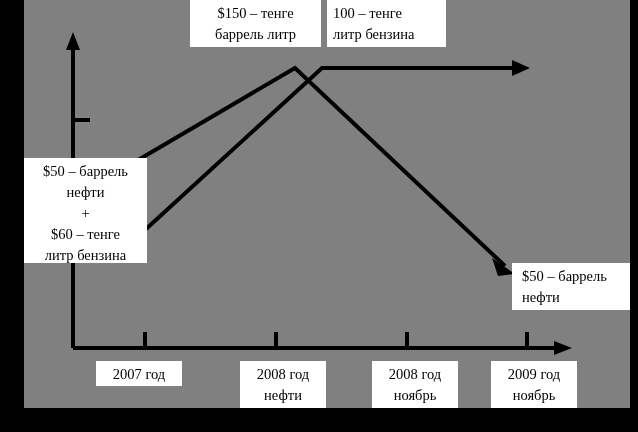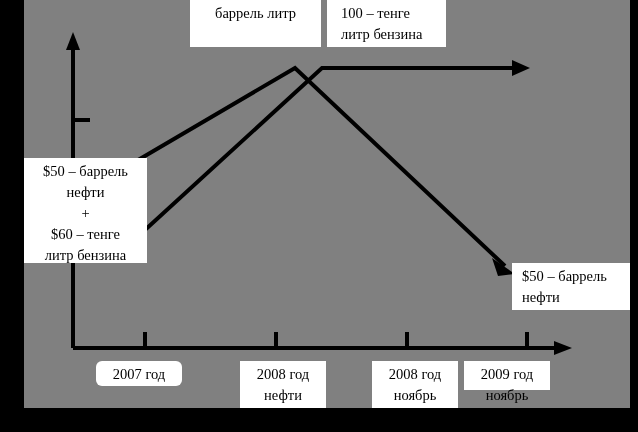--- a/index.html
+++ b/index.html
@@ -61,28 +61,28 @@
     box-sizing: border-box;
     padding: 3px 4px;
   }
   .callout .ln {
     display: block;
     white-space: nowrap;
   }
 
   
   #box-oil-150   { left: 190px; top: 0px;   width: 131px; height: 47px; }
-  #box-petrol-100{ left: 327px; top: 0px;   width: 119px; height: 47px; text-align: left; padding-left: 14px;}
+  #box-petrol-100{ left: 327px; top: 0px;   width: 119px; height: 47px; text-align: left; padding-left: 6px;}
   #box-start     { left: 24px;  top: 158px; width: 123px; height: 105px; }
   #box-oil-50    { left: 512px; top: 263px; width: 126px; height: 47px; text-align: left; padding-left: 10px;}
 
-  #box-y2007     { left: 96px;  top: 361px; width: 86px;  height: 25px; border-radius: 6px; }
+  #box-y2007     { left: 96px;  top: 361px; width: 86px;  height: 25px; }
   #box-y2008jun  { left: 240px; top: 361px; width: 86px;  height: 47px; }
   #box-y2008nov  { left: 372px; top: 361px; width: 86px;  height: 47px; }
-  #box-y2009nov  { left: 464px; top: 361px; width: 86px;  height: 29px; }
+  #box-y2009nov  { left: 491px; top: 361px; width: 86px;  height: 47px; }
 
   #box-start .ln { text-align: center; }
 </style>
 </head>
 <body>
 
 <div id="canvas">
 
   <svg id="plot" viewBox="0 0 638 432" xmlns="http://www.w3.org/2000/svg">
 
@@ -102,20 +102,21 @@
     <line x1="527" y1="348" x2="527" y2="332" stroke="#000000" stroke-width="4"></line>
 
     <polyline points="133,163 295,68 505,266" fill="none" stroke="#000000" stroke-width="4"></polyline>
     <polygon points="515,274 492,258 498,276" fill="#000000"></polygon>
 
     <polyline points="134,240 322,68 518,68" fill="none" stroke="#000000" stroke-width="4"></polyline>
     <polygon points="530,68 512,60 512,76" fill="#000000"></polygon>
   </svg>
 
   <div class="callout" id="box-oil-150">
+    <span class="ln">$150 – тенге</span>
     <span class="ln">баррель литр</span>
   </div>
 
   <div class="callout" id="box-petrol-100">
     <span class="ln">100 – тенге</span>
     <span class="ln">литр бензина</span>
   </div>
 
   <div class="callout" id="box-start">
     <span class="ln">$50 – баррель</span>

